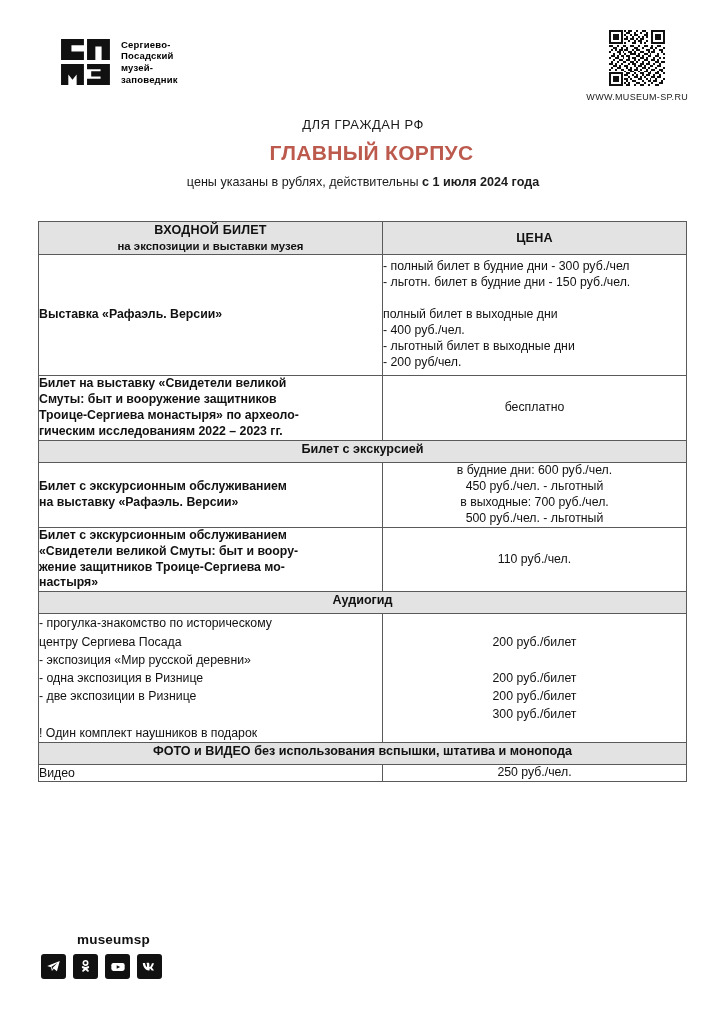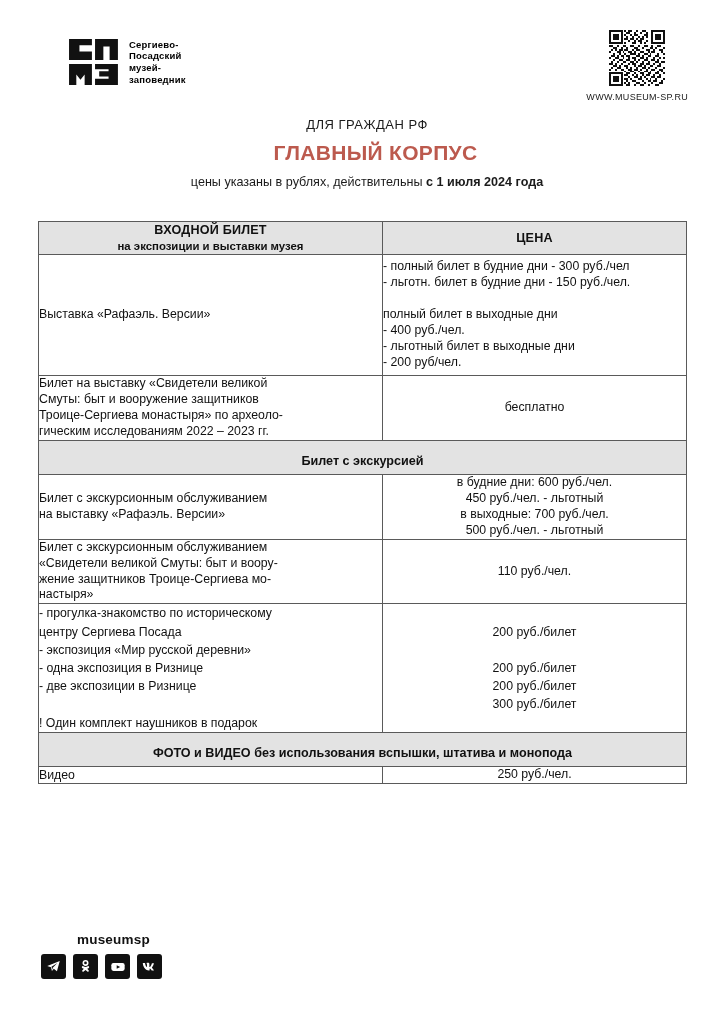--- a/index.html
+++ b/index.html
@@ -12,21 +12,21 @@
     height: 1024px;
     position: relative;
     font-family: "Liberation Sans", "DejaVu Sans", sans-serif;
     color: #111111;
     overflow: hidden;
   }
 
   
   .header {
     position: absolute;
-    top: 0; left: 10px; right: 0;
+    top: 0; left: 2px; right: 0;
     height: 215px;
   }
 
   .brand {
     position: absolute;
     left: 58px;
     top: 38px;
     display: flex;
     align-items: center;
     gap: 9px;
@@ -126,27 +126,28 @@
     line-height: 1.32;
   }
   .hdr-cell .hdr-big { font-size: 12.6px; letter-spacing: .2px; }
   .hdr-cell .hdr-small { font-size: 11.4px; }
 
   .sect-row td {
     background: #e3e3e3;
     text-align: center;
     font-weight: bold;
     font-size: 12.6px;
-    padding: 13px 4px 6px;
+    padding: 1px 4px 6px;
   }
 
   .cell-left {
     padding: 7px 8px 7px 18px;
     line-height: 1.30;
     text-align: left;
+    font-weight: bold;
   }
   .cell-right {
     padding: 7px 10px;
     line-height: 1.30;
     text-align: left;
   }
   .cell-center {
     padding: 7px 10px;
     line-height: 1.30;
     text-align: center;
@@ -485,20 +486,23 @@
     </tr>
 
     <tr>
       <td class="cell-left pre">Билет с экскурсионным обслуживанием
 «Свидетели великой Смуты: быт и воору-
 жение защитников Троице-Сергиева мо-
 настыря»</td>
       <td class="cell-center">110 руб./чел.</td>
     </tr>
 
+    <tr class="sect-row">
+      <td colspan="2">Аудиогид</td>
+    </tr>
 
     <tr>
       <td class="audio-left pre">- прогулка-знакомство по историческому
    центру Сергиева Посада
 - экспозиция «Мир русской деревни»
 - одна экспозиция в Ризнице
 - две экспозиции в Ризнице
 
 ! Один комплект наушников в подарок</td>
       <td class="audio-right pre">200 руб./билет

